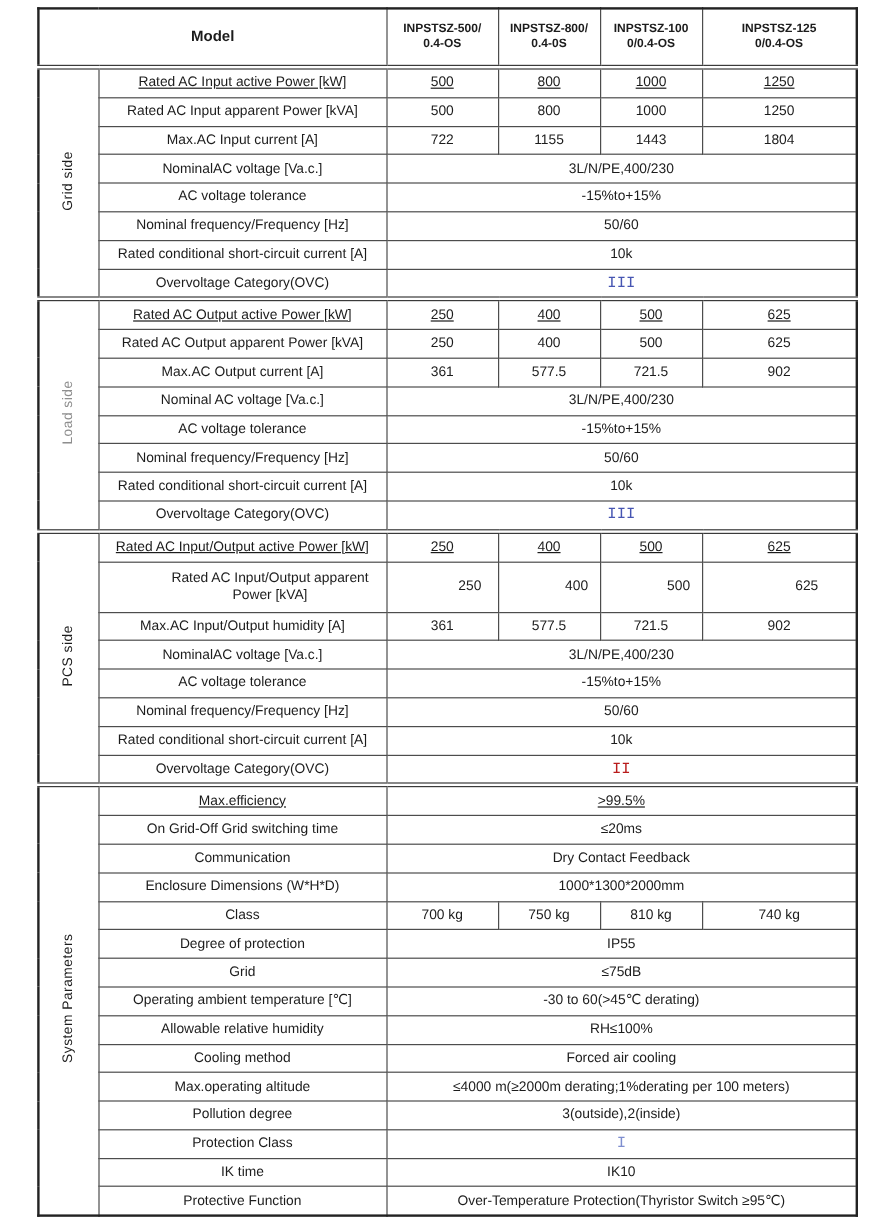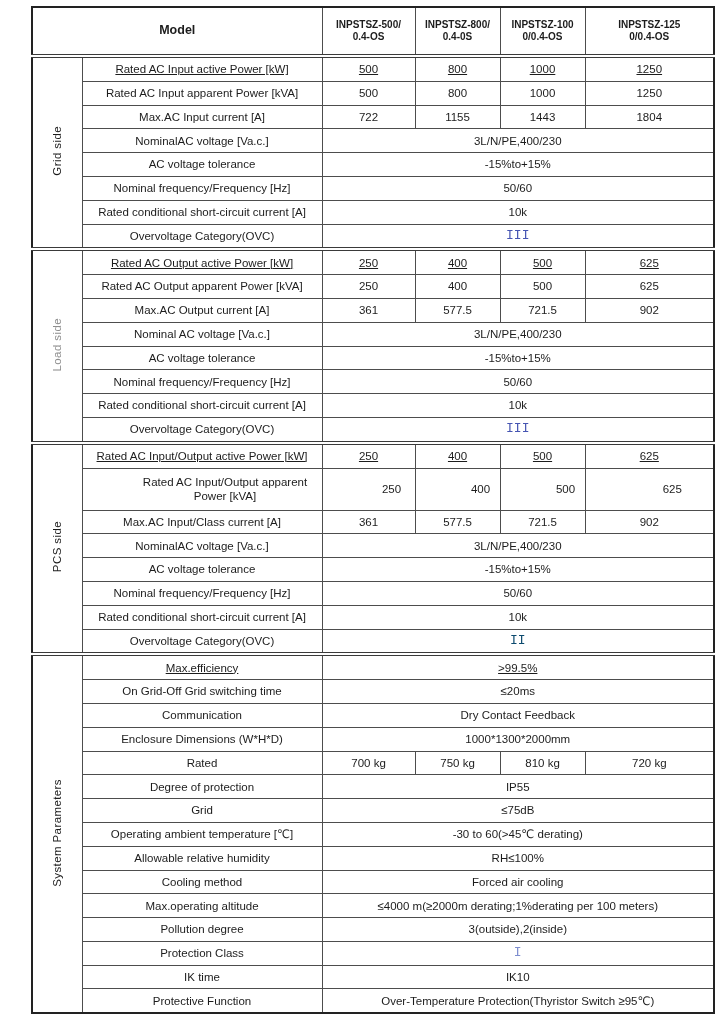--- a/index.html
+++ b/index.html
@@ -171,21 +171,21 @@
           <td class="val">625</td>
         </tr>
         <tr class="tall">
           <td class="param">Rated AC Input/Output apparent Power [kVA]</td>
           <td class="val">250</td>
           <td class="val">400</td>
           <td class="val">500</td>
           <td class="val">625</td>
         </tr>
         <tr>
-          <td class="param">Max.AC Input/Class current [A]</td>
+          <td class="param">Max.AC Input/Output humidity [A]</td>
           <td class="val">361</td>
           <td class="val">577.5</td>
           <td class="val">721.5</td>
           <td class="val">902</td>
         </tr>
         <tr>
           <td class="param">NominalAC voltage [Va.c.]</td>
           <td class="val span" colspan="4">3L/N/PE,400/230</td>
         </tr>
         <tr>
@@ -195,45 +195,45 @@
         <tr>
           <td class="param">Nominal frequency/Frequency [Hz]</td>
           <td class="val span" colspan="4">50/60</td>
         </tr>
         <tr>
           <td class="param">Rated conditional short-circuit current [A]</td>
           <td class="val span" colspan="4">10k</td>
         </tr>
         <tr>
           <td class="param">Overvoltage Category(OVC)</td>
-          <td class="val span roman" colspan="4" style="color: #0c4a6e;">II</td>
+          <td class="val span roman" colspan="4" style="color: #b91c1c;">II</td>
         </tr>
         <tr class="sec-start">
           <th class="section" rowspan="15"><span class="vlabel" style="color: rgb(28, 28, 28);">System Parameters</span></th>
           <td class="param">Max.efficiency</td>
           <td class="val span" colspan="4">&gt;99.5%</td>
         </tr>
         <tr>
           <td class="param">On Grid-Off Grid switching time</td>
           <td class="val span" colspan="4">≤20ms</td>
         </tr>
         <tr>
           <td class="param">Communication</td>
           <td class="val span" colspan="4">Dry Contact Feedback</td>
         </tr>
         <tr>
           <td class="param">Enclosure Dimensions (W*H*D)</td>
           <td class="val span" colspan="4">1000*1300*2000mm</td>
         </tr>
         <tr>
-          <td class="param">Rated</td>
+          <td class="param">Class</td>
           <td class="val">700 kg</td>
           <td class="val">750 kg</td>
           <td class="val">810 kg</td>
-          <td class="val">720 kg</td>
+          <td class="val">740 kg</td>
         </tr>
         <tr>
           <td class="param">Degree of protection</td>
           <td class="val span" colspan="4">IP55</td>
         </tr>
         <tr>
           <td class="param">Grid</td>
           <td class="val span" colspan="4">≤75dB</td>
         </tr>
         <tr>

